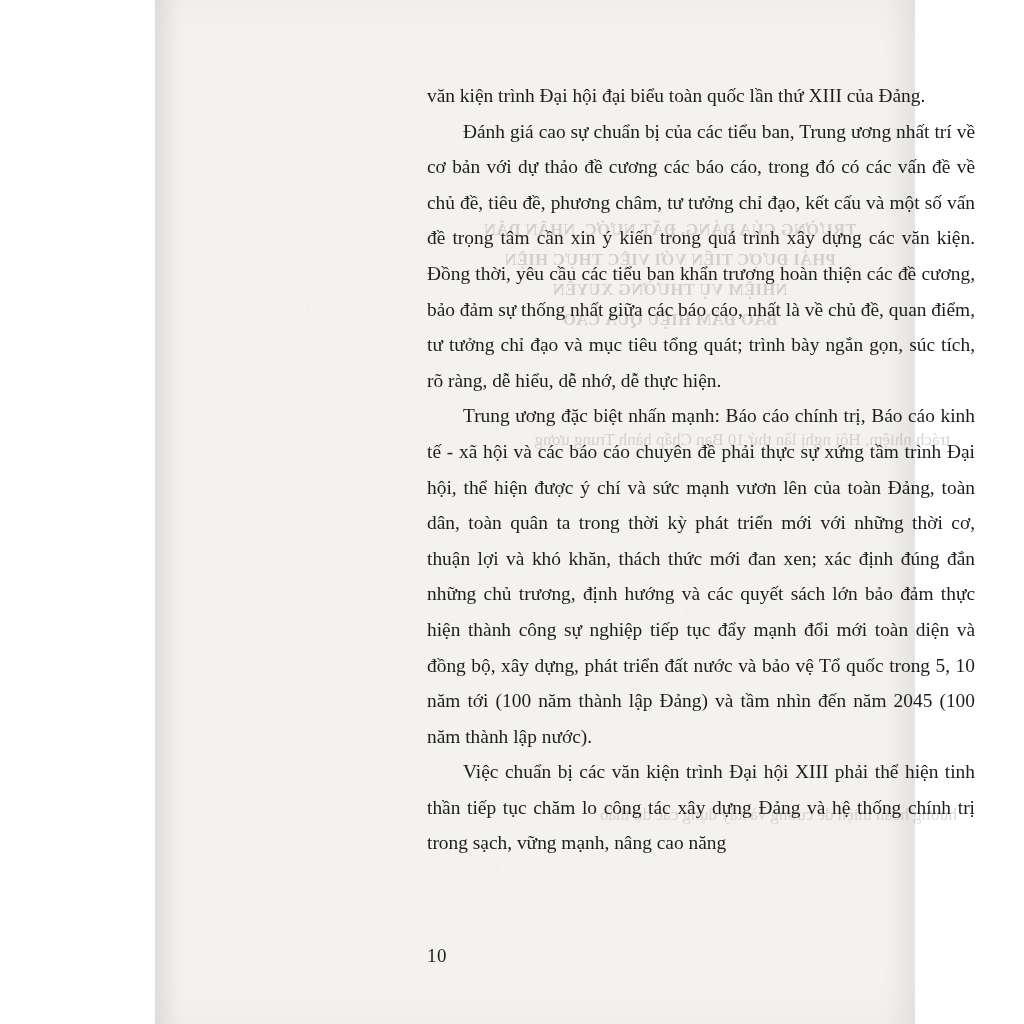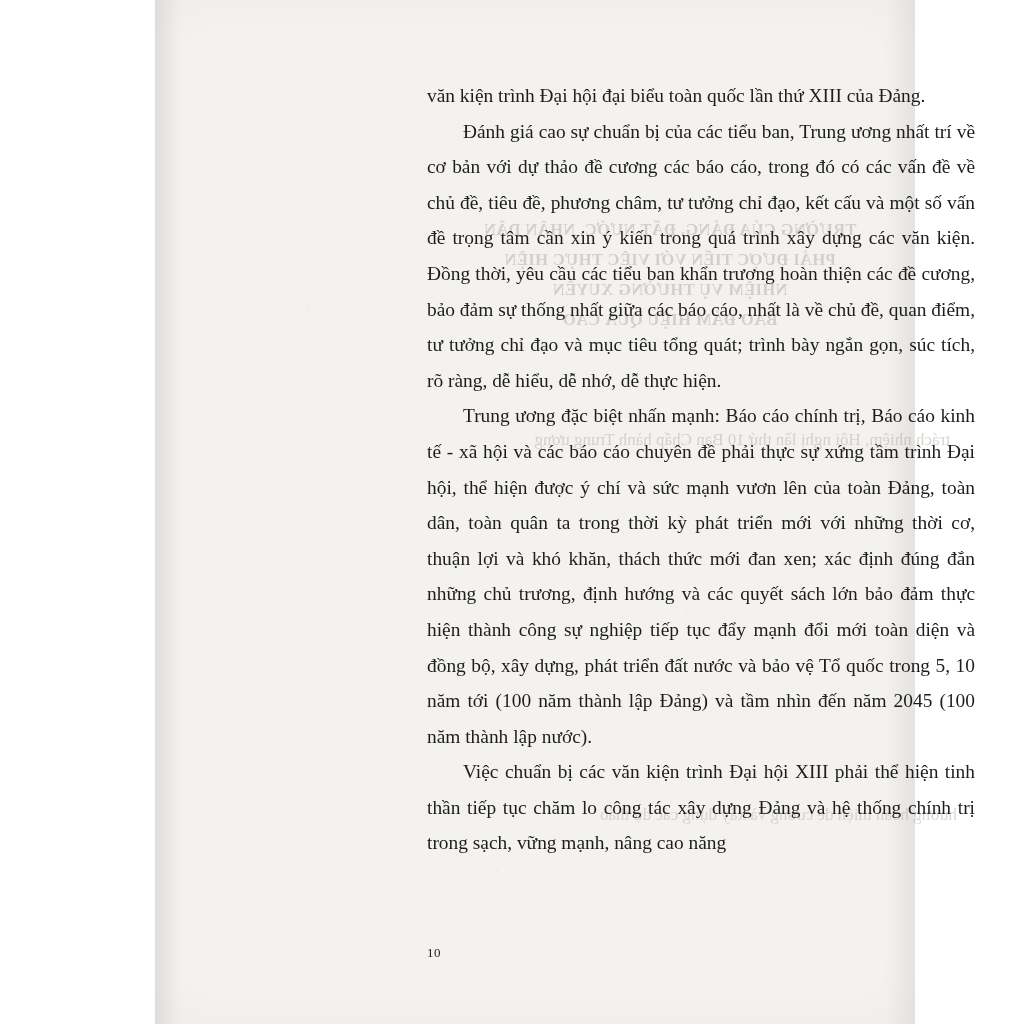--- a/index.html
+++ b/index.html
@@ -114,21 +114,21 @@
   .para.indent {
     text-indent: 36px;
   }
 
   .folio {
     position: absolute;
     left: 272px;
     top: 945px;
     color: #1d1d1f;
     font-family: "Liberation Serif", serif;
-    font-size: 13px;
+    font-size: 19px;
     letter-spacing: 0.5px;
   }
 
   
   .speckle {
     position: absolute;
     inset: 0;
     pointer-events: none;
     background:
       radial-gradient(circle at 20% 30%, rgba(0,0,0,0.012) 0 2px, transparent 3px),

